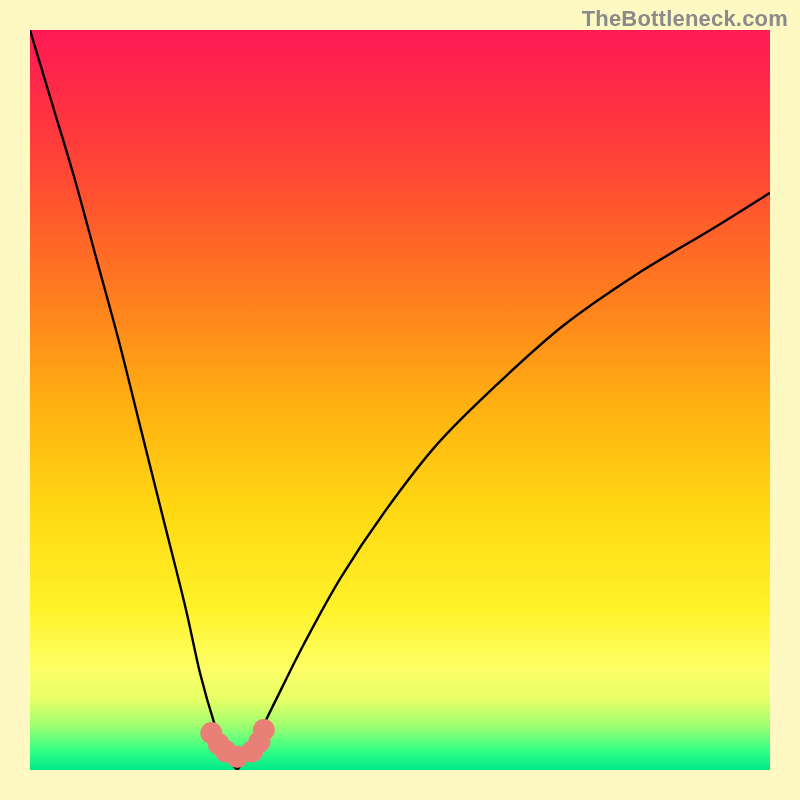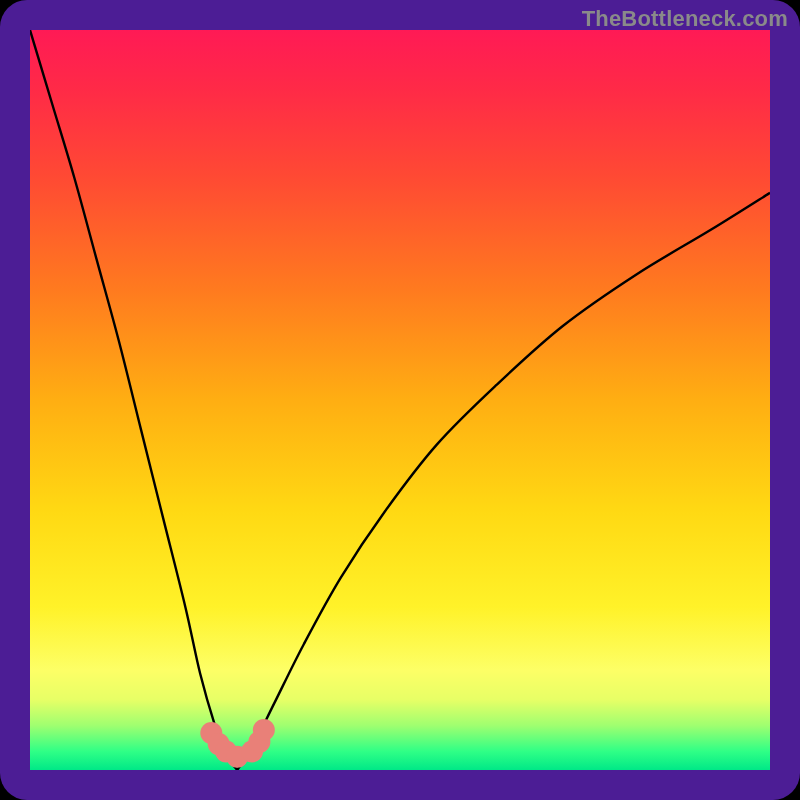--- a/index.html
+++ b/index.html
@@ -9,22 +9,21 @@
     height: 800px;
     background: #000;
     overflow: hidden;
   }
   .frame {
     position: absolute;
     left: 0;
     top: 0;
     width: 800px;
     height: 800px;
-    background: #4c1d95;
-    border-radius: 27px;
+    background: #fef9c3;
   }
   .plot {
     position: absolute;
     left: 30px;
     top: 30px;
     width: 740px;
     height: 740px;
     overflow: hidden;
   }
   .watermark {

